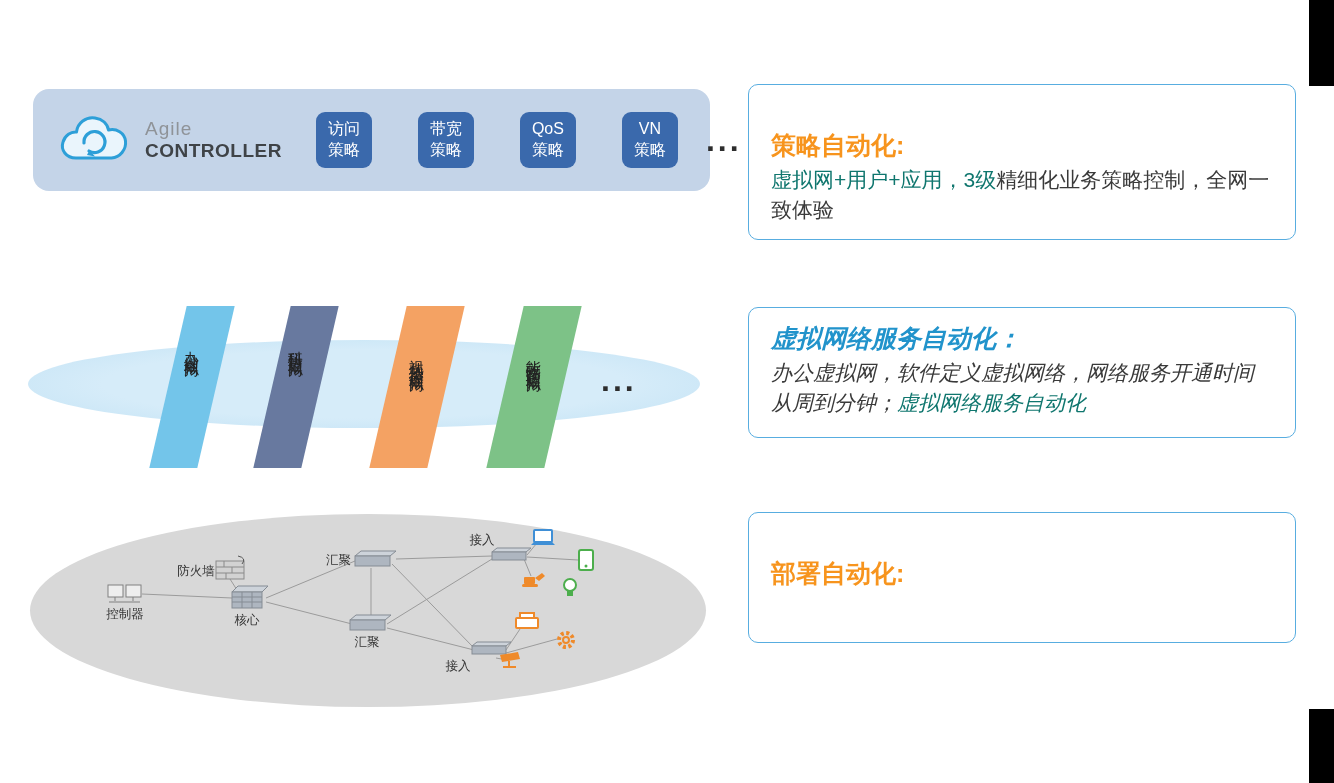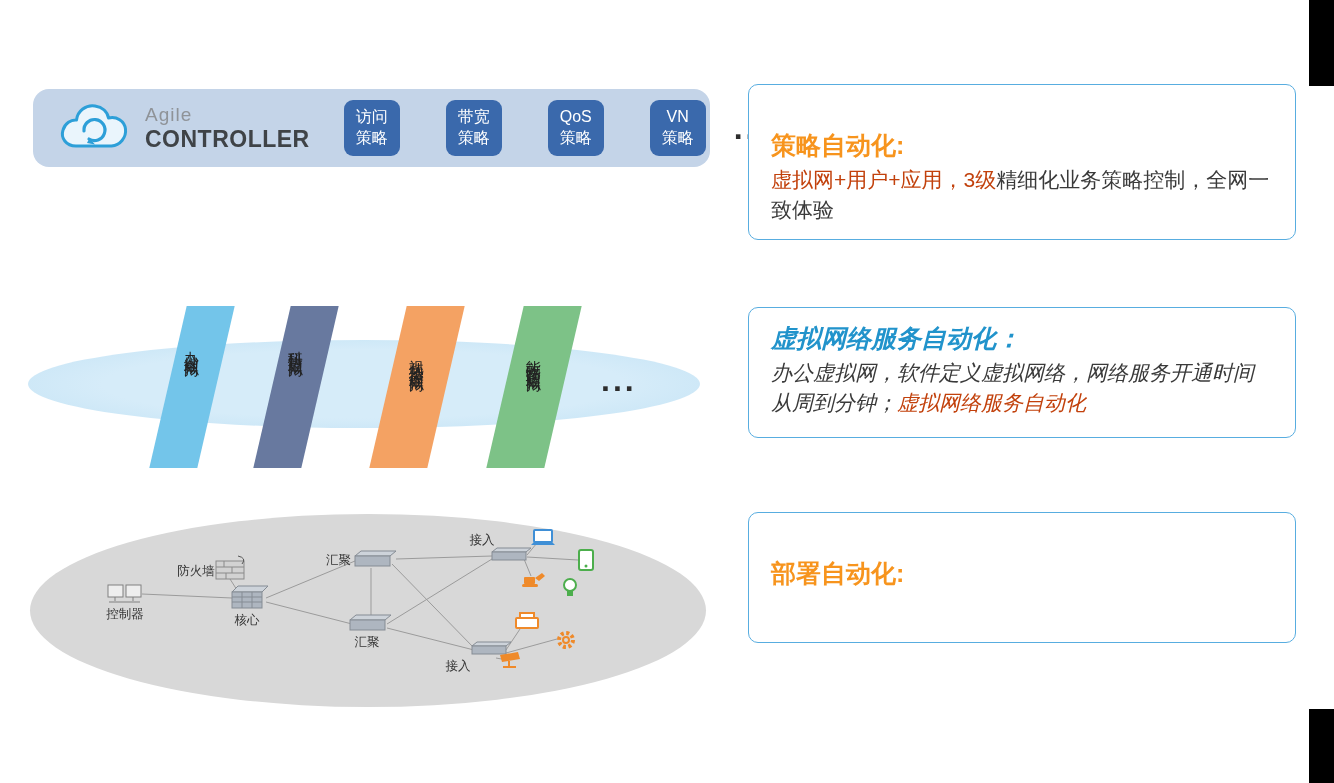--- a/index.html
+++ b/index.html
@@ -3,28 +3,28 @@
 <meta charset="utf-8">
 <style>
   html,body { margin:0; padding:0; background:#fff; }
   #stage {
     position:relative; width:1334px; height:783px; overflow:hidden; background:#ffffff;
     font-family:"Liberation Sans","DejaVu Sans",sans-serif;
   }
 
   
   .banner {
-    position:absolute; left:33px; top:89px; width:677px; height:78px;
+    position:absolute; left:33px; top:89px; width:677px; height:102px;
     background:#c4d4e8; border-radius:16px;
     display:flex; align-items:center; padding-left:24px; box-sizing:border-box;
   }
   .cloud { flex:0 0 auto; }
   .brand { margin-left:10px; }
   .brand-top    { font-size:19px; color:#8f9398; letter-spacing:1px; }
-  .brand-bottom { font-size:23px; color:#3f4347; font-weight:700; letter-spacing:0.5px; }
+  .brand-bottom { font-size:19px; color:#3f4347; font-weight:700; letter-spacing:0.5px; }
   .tiles { display:flex; gap:46px; margin-left:34px; }
   .tile {
     width:56px; height:56px; background:#3a69ac; border-radius:9px;
     color:#fff; display:flex; flex-direction:column; align-items:center; justify-content:center;
     font-size:16px; line-height:1.3; text-align:center;
   }
   .dots { font-weight:700; color:#2d2d2d; font-size:32px; letter-spacing:3px; }
   .banner .dots { margin-left:28px; }
 
   
@@ -33,21 +33,21 @@
     border:1px solid #58ade0; border-radius:10px;
     padding:14px 22px; box-sizing:border-box;
   }
   #box1 { top:84px;  min-height:121px; }
   #box2 { top:307px; min-height:131px;font-style:italic; }
   #box3 { top:512px; min-height:131px; }
   .box-title { font-size:25px; font-weight:700; margin-bottom:3px; }
   .t-orange { color:#f7941d;margin-top:30px; }
   .t-blue   { color:#2193cb; }
   .box-body { font-size:21px; color:#3a3a3a; line-height:1.42; }
-  .seg-orange { color:#c2410c; }
+  .seg-orange { color:#0f766e; }
 
   
   .mid-ellipse {
     position:absolute; left:28px; top:340px; width:672px; height:88px;
     border-radius:50%;
     background:radial-gradient(ellipse at center, #d6ecf9 55%, #c0e1f4 100%);
   }
   .vn-panel {
     position:absolute; top:306px; height:162px;
     transform:skewX(-13deg);

